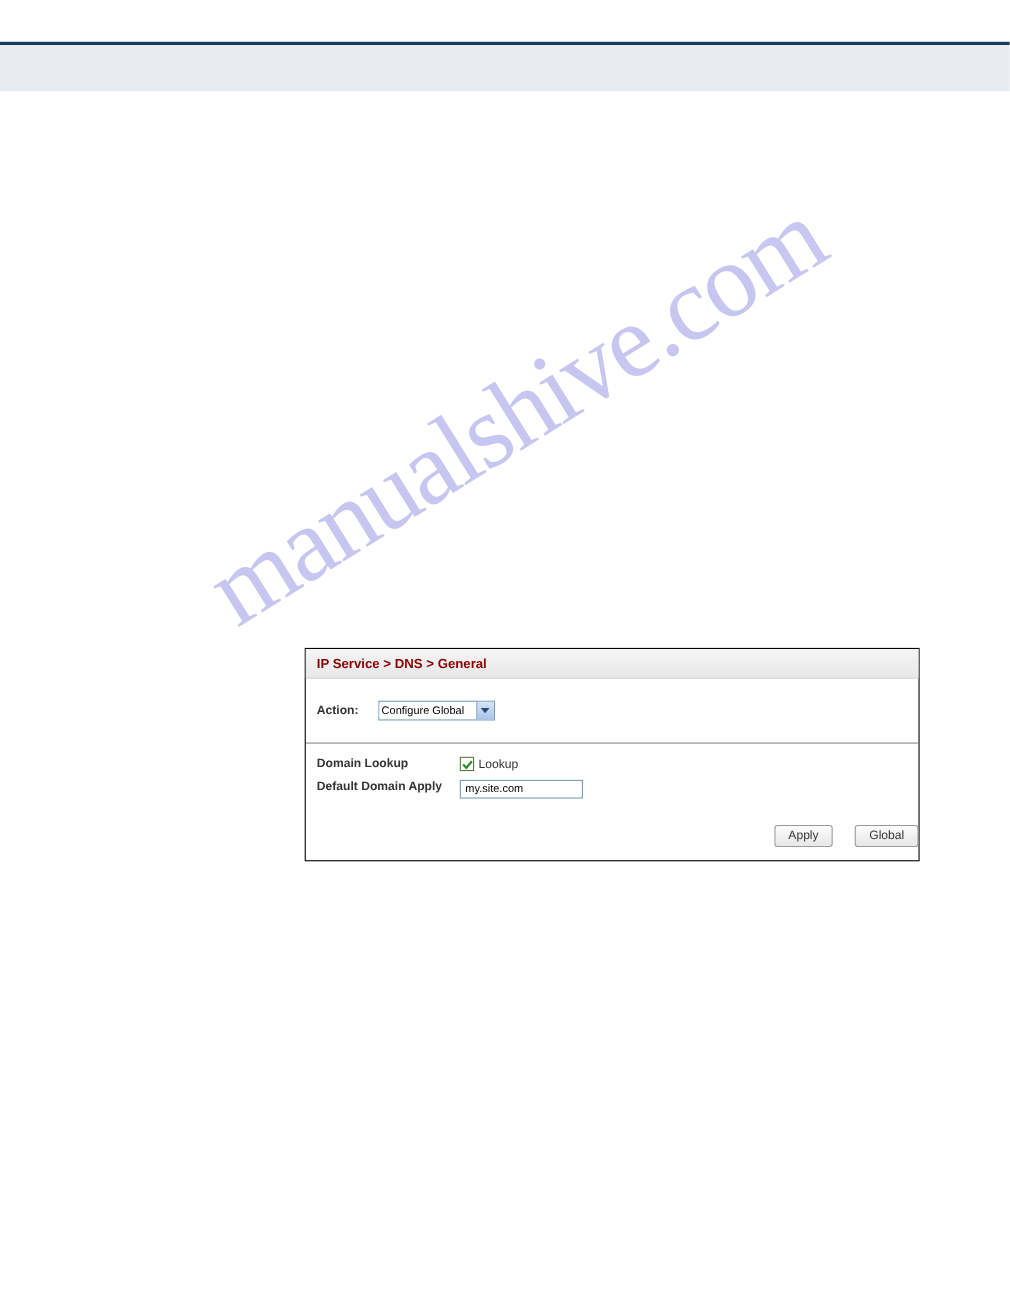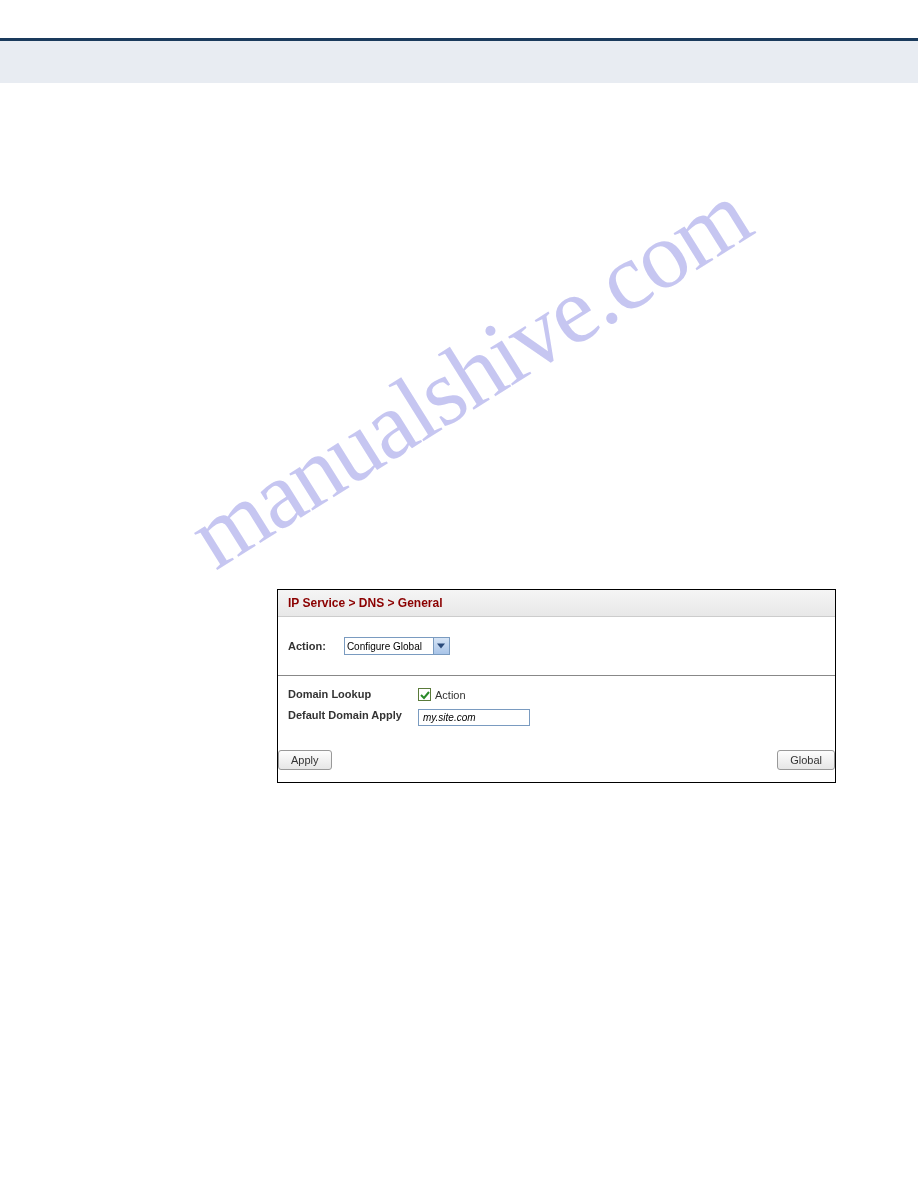--- a/index.html
+++ b/index.html
@@ -124,26 +124,25 @@
       justify-content: center;
       margin-right: 4px;
     }
     .chk svg { width: 10px; height: 10px; }
     .txt-input {
       border: 1px solid #7a9bc0;
       font-size: 10px;
       padding: 2px 4px;
       width: 112px;
       height: 17px;
-      font-style: italic;
     }
     .btn-row {
       display: flex;
-      justify-content: space-between;
-      gap: 4px;
+      justify-content: flex-end;
+      gap: 20px;
       padding: 10px 0 12px 0;
     }
     .btn-row button {
       font-size: 11px;
       padding: 3px 12px;
       border: 1px solid #999;
       border-radius: 3px;
       background: linear-gradient(#fdfdfd, #e6e6e6);
       cursor: pointer;
       color: #333;
@@ -174,21 +173,21 @@
 
   <div class="form-body">
     <div class="form-row">
       <span class="lbl">Domain Lookup</span>
       <span class="chk-wrap">
         <span class="chk">
           <svg viewBox="0 0 10 10">
               <polyline points="1,5 4,8 9,2" fill="none" stroke="#2a8a2a" stroke-width="2"></polyline>
             </svg>
         </span>
-        <span>Action</span>
+        <span>Lookup</span>
       </span>
     </div>
     <div class="form-row">
       <span class="lbl">Default Domain Apply</span>
       <input type="text" class="txt-input" value="my.site.com" style="">
     </div>
   </div>
 
   <div class="btn-row">
     <button>Apply</button>

